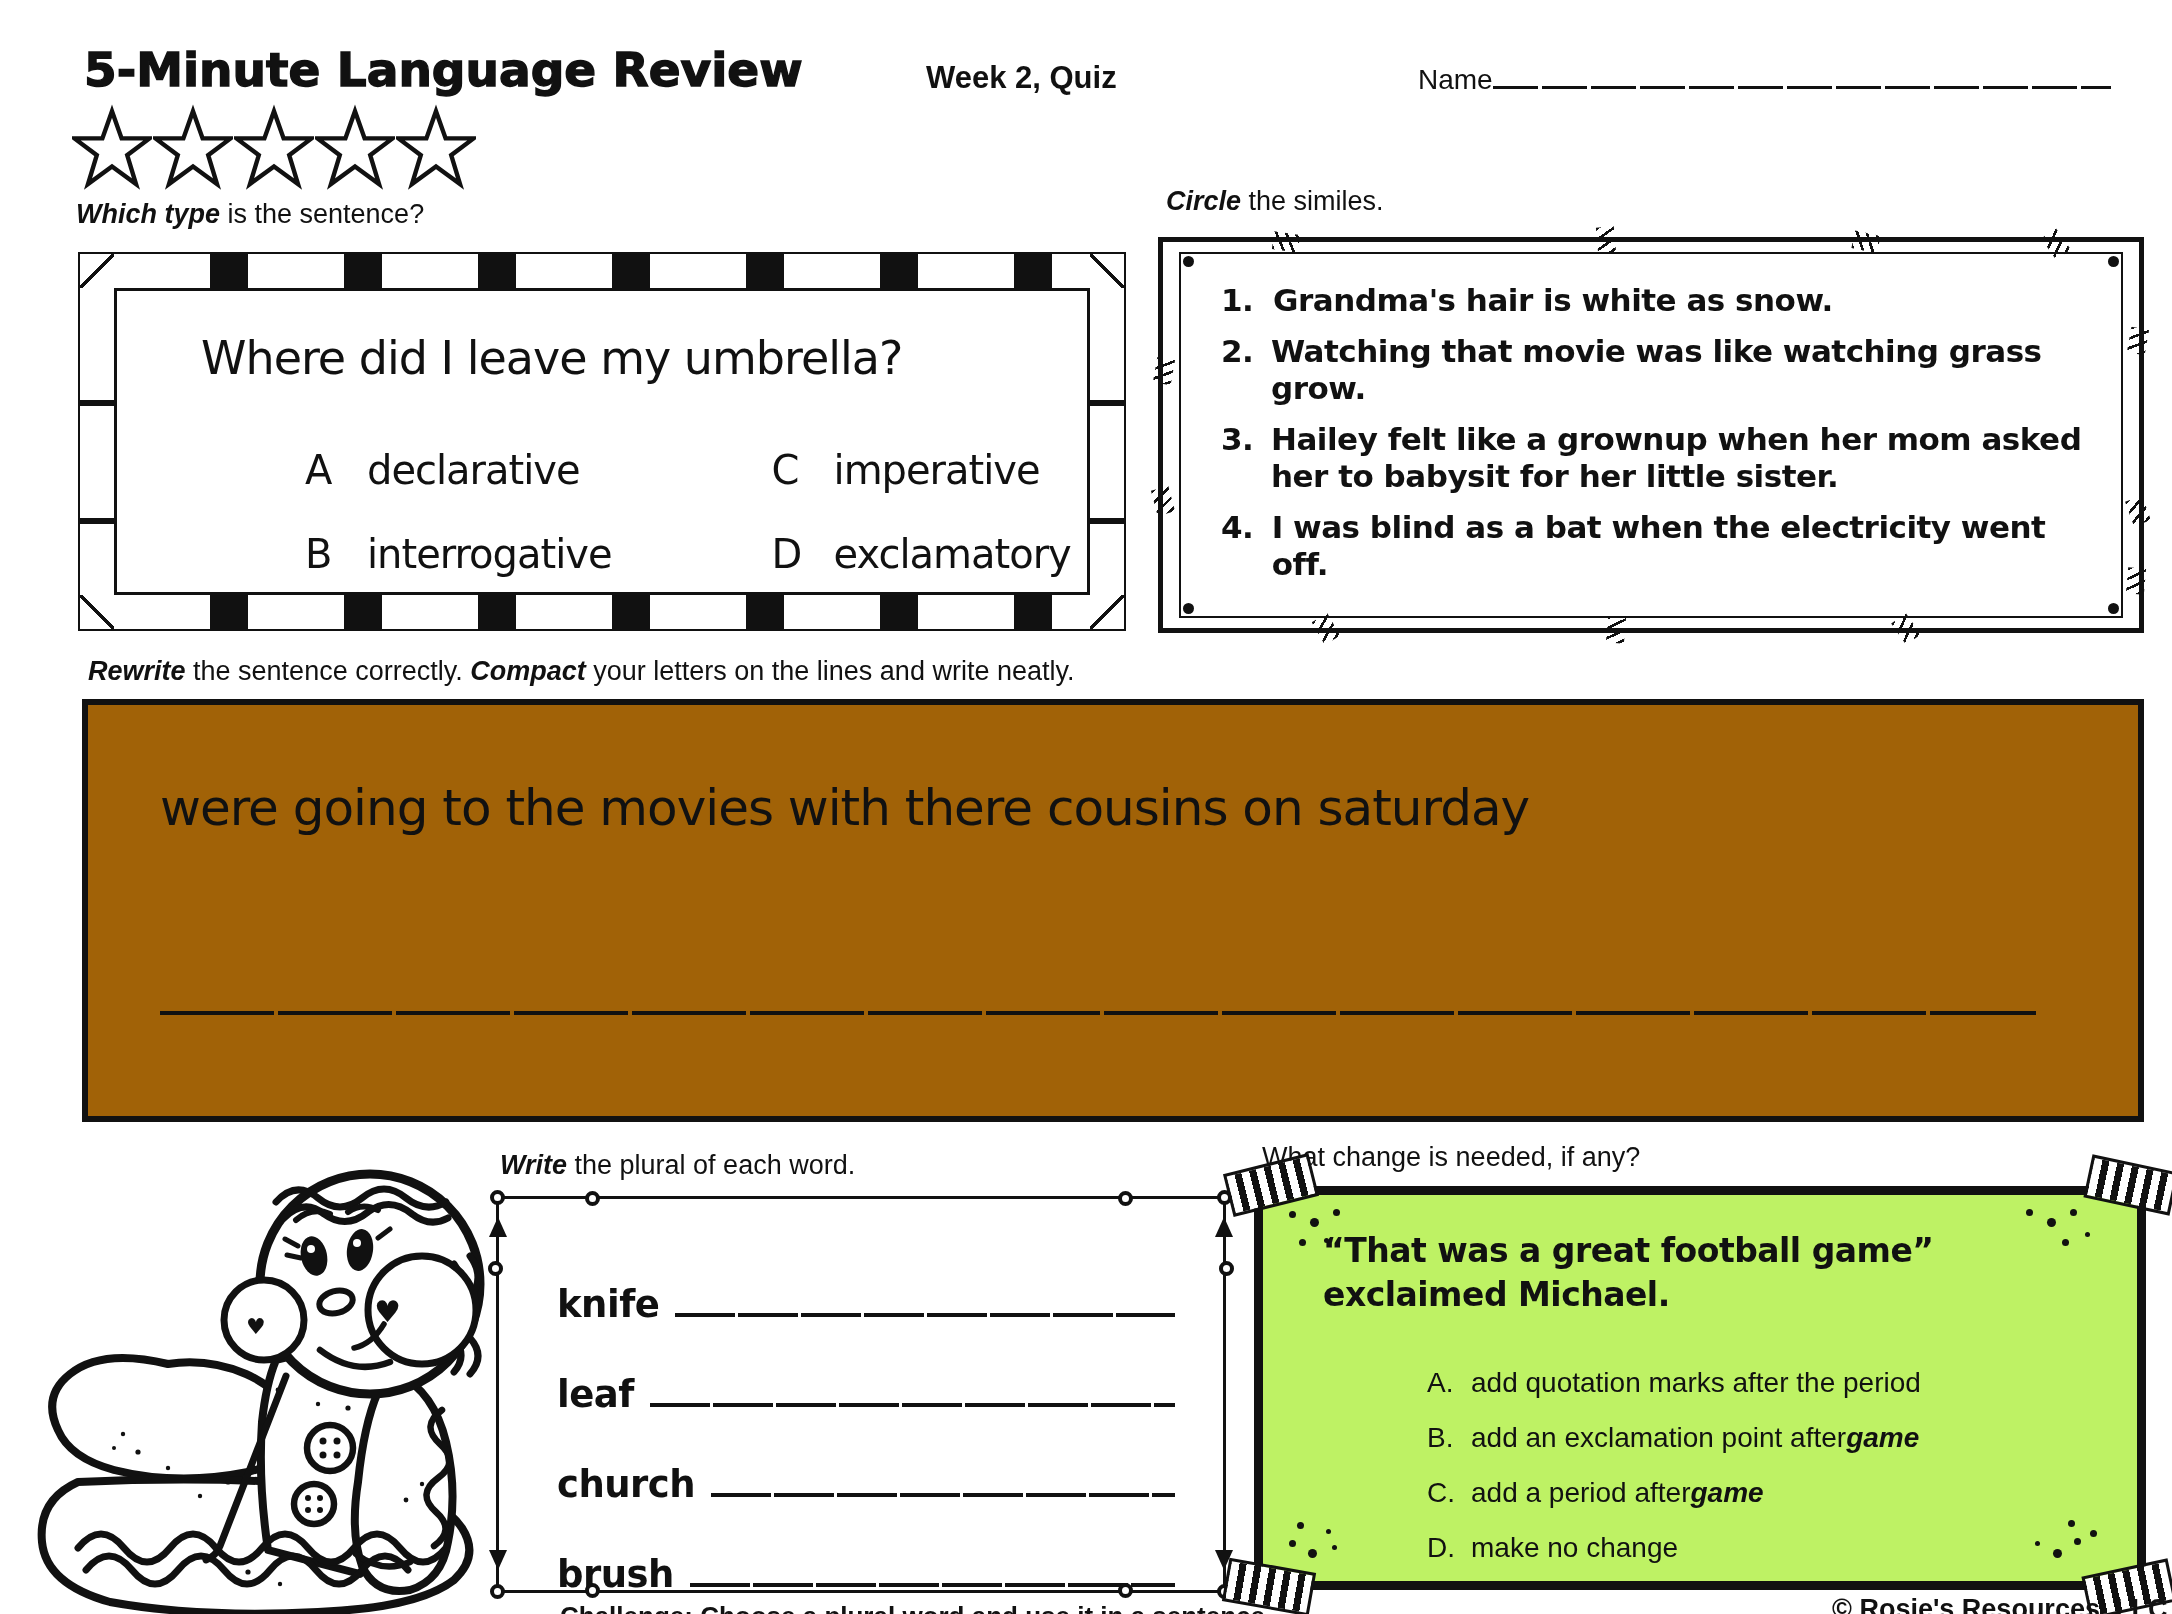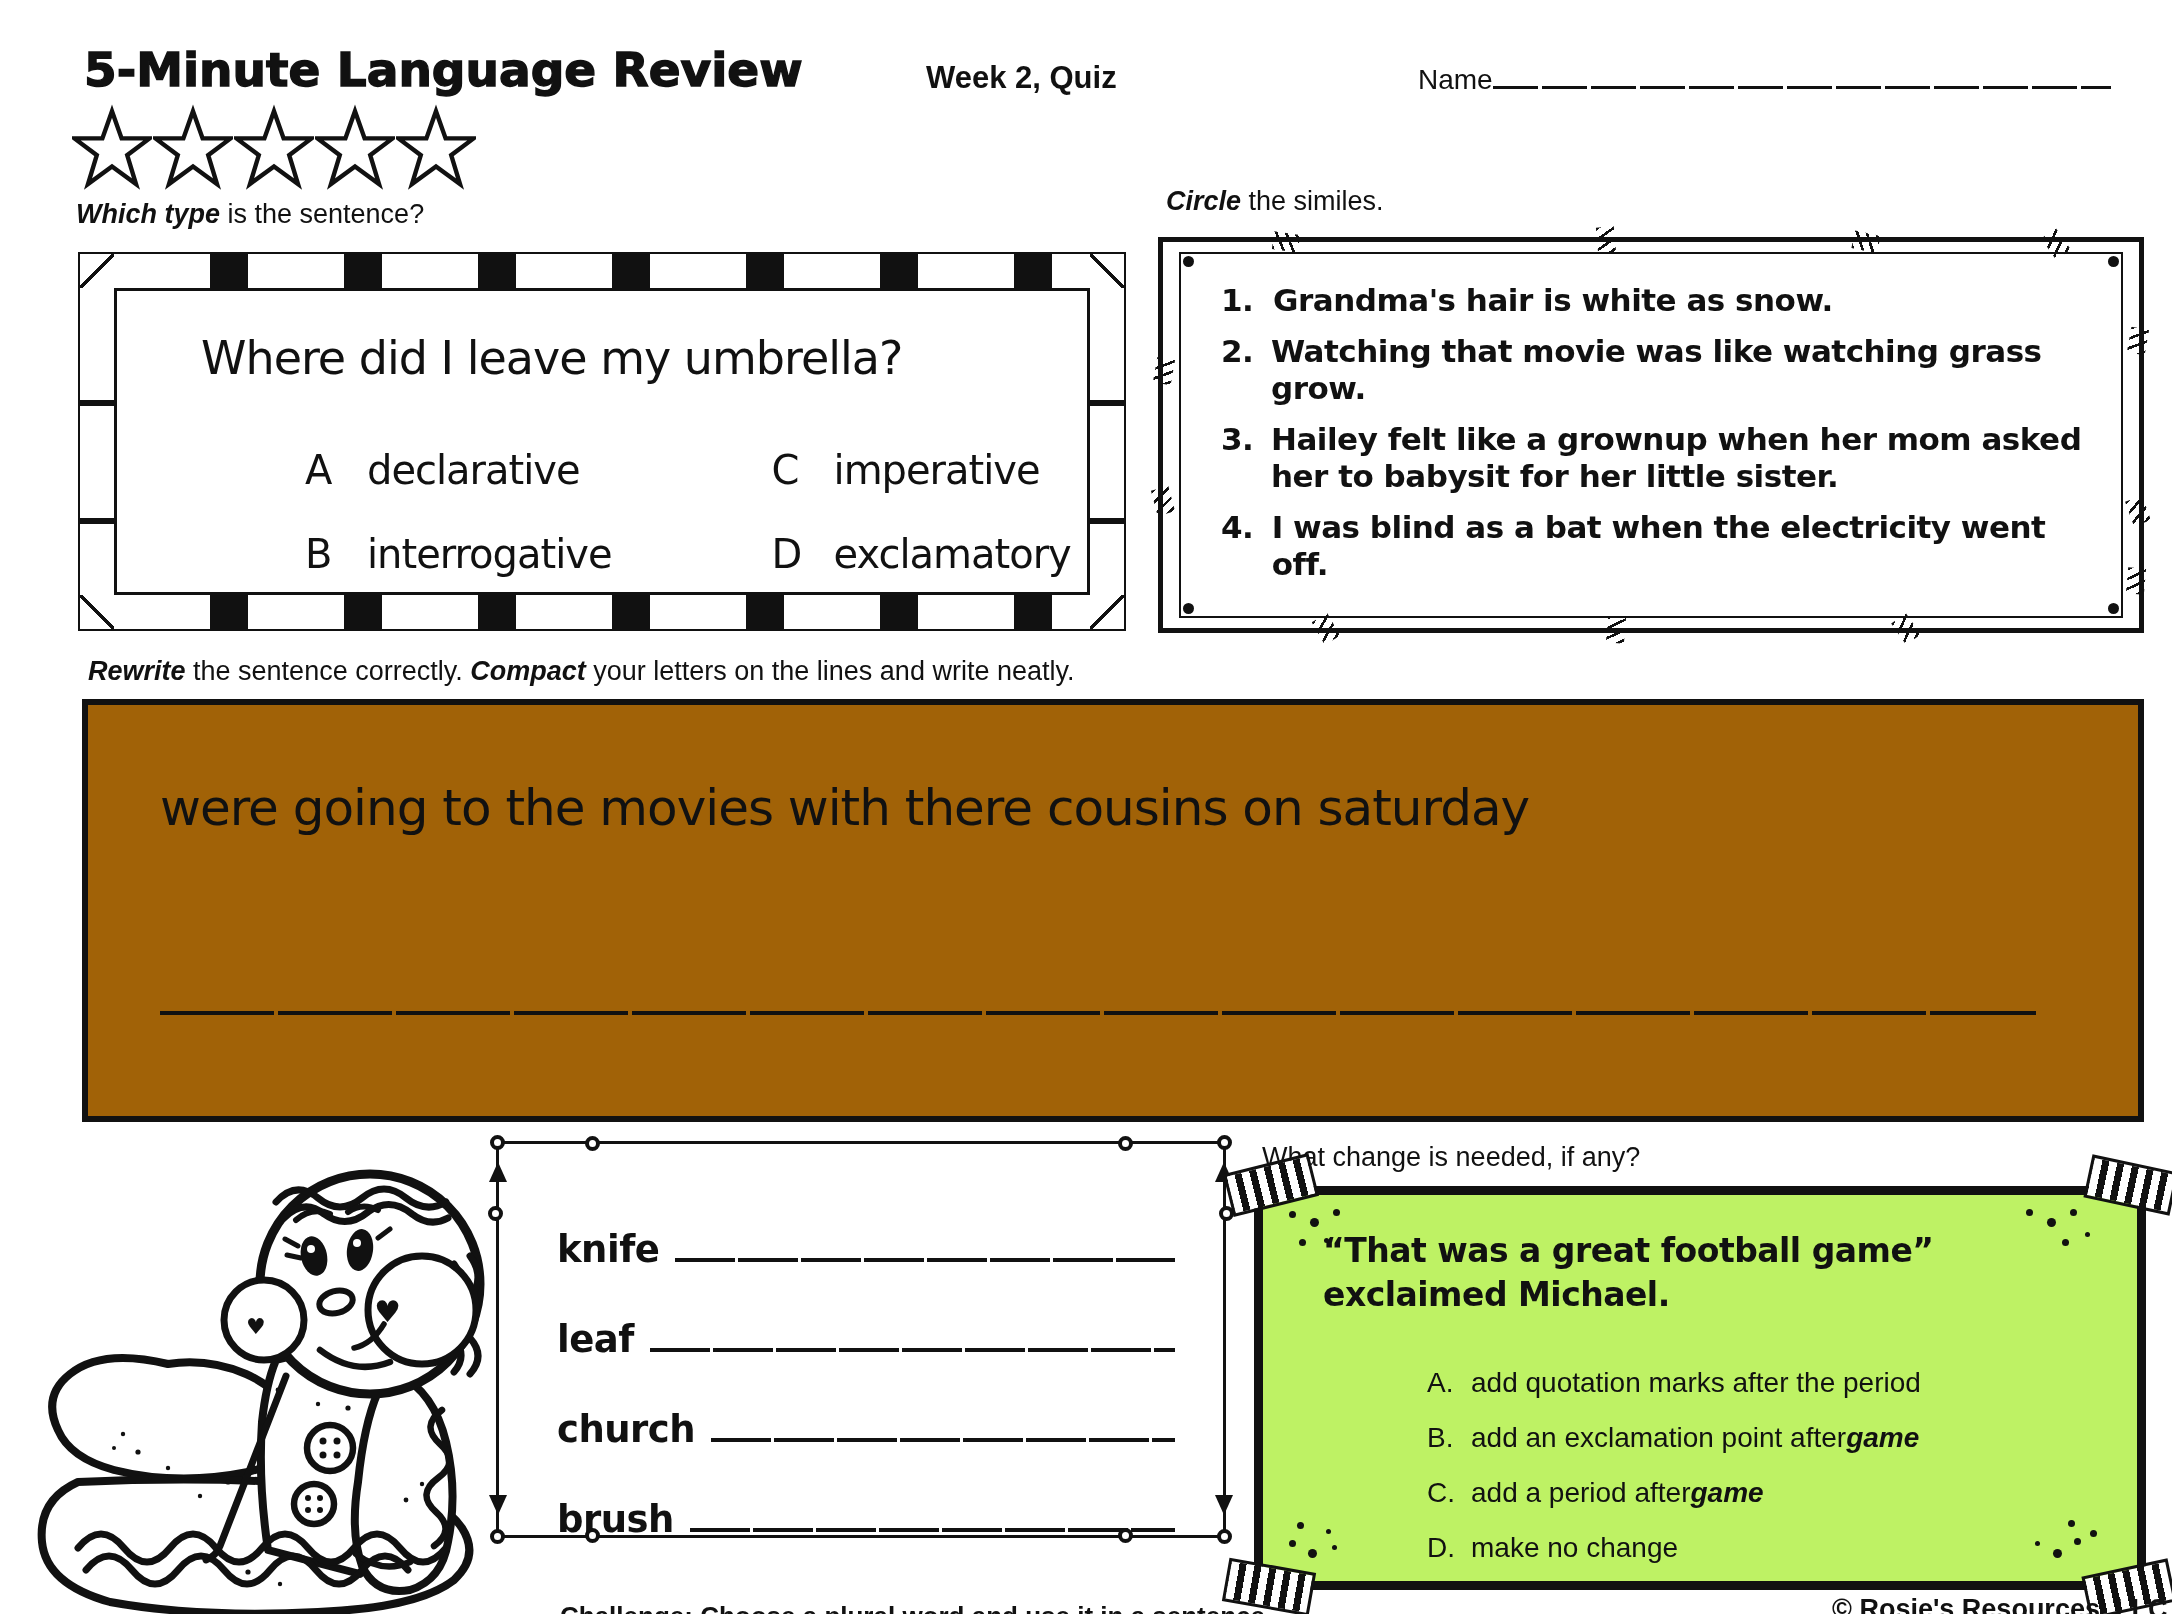--- a/index.html
+++ b/index.html
@@ -58,21 +58,21 @@
 
   
   .q3-label { left:88px; top:656px; }
   .box3 { left:82px; top:699px; width:2062px; height:423px; border:6px solid #111; background:#a16207; }
   .q3-sentence { position:absolute; left:72px; top:74px; font-size:50px; letter-spacing:-1px; }
   .q3-line { position:absolute; left:72px; right:102px; top:306px; height:4px;
     background:repeating-linear-gradient(90deg,#111 0 114px,rgba(0,0,0,0) 114px 118px); }
 
   
   .q4-label { left:500px; top:1150px; }
-  .box4 { left:496px; top:1141px; width:730px; height:397px; border:3px solid #111; background:#fff; padding:34px 0 0 58px; }
+  .box4 { left:496px; top:1196px; width:730px; height:397px; border:3px solid #111; background:#fff; padding:34px 0 0 58px; }
   .pl-row { display:flex; align-items:flex-end; height:90px; }
   .pl-word { font-size:37px; font-weight:bold; letter-spacing:-0.5px; line-height:1; }
   .pl-line { flex:1; margin:0 48px 6px 16px; height:4px;
     background:repeating-linear-gradient(90deg,#111 0 60px,rgba(0,0,0,0) 60px 63px); }
   .pin { position:absolute; width:15px; height:15px; border:4px solid #111; border-radius:50%; background:#fff; }
   .arrowhead { position:absolute; width:0; height:0; border-left:9px solid rgba(0,0,0,0); border-right:9px solid rgba(0,0,0,0); }
   .a-up { border-bottom:20px solid #111; } .a-down { border-top:20px solid #111; }
 
   .q5-label { left:1262px; top:1142px; }
   .box5 { left:1254px; top:1186px; width:892px; height:404px; border:9px solid #111; background:#bef264; }

